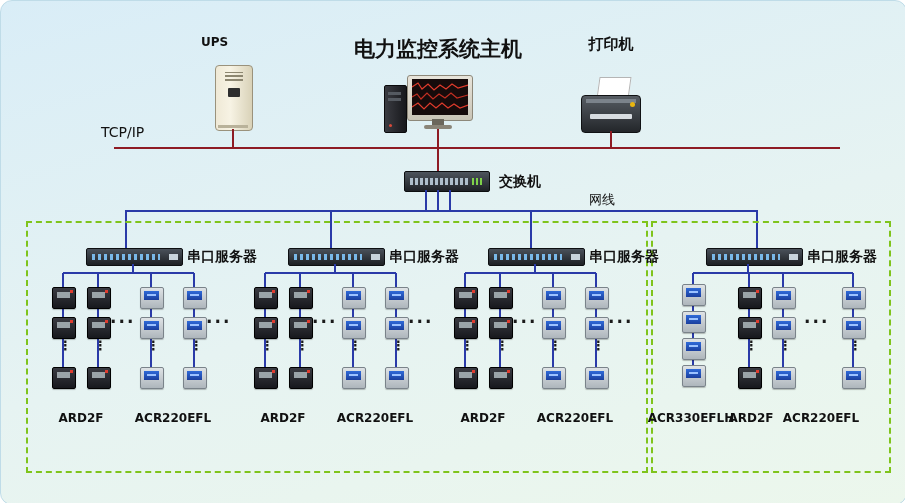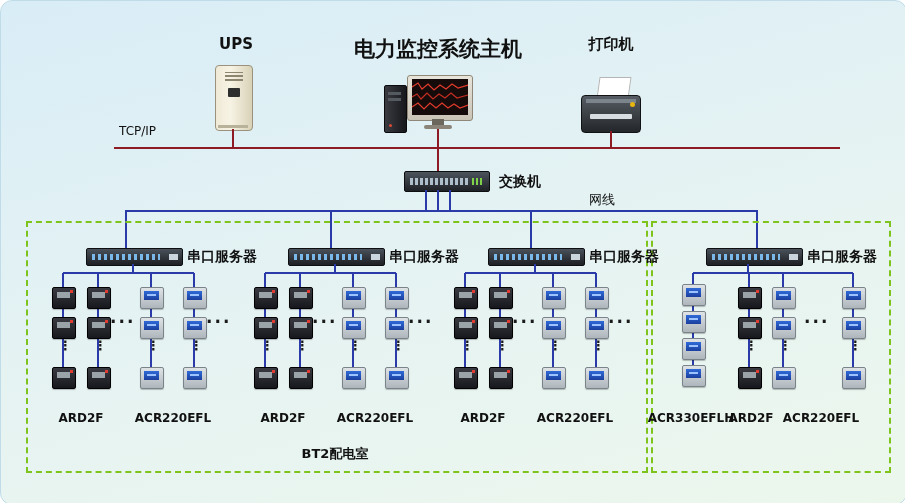--- a/index.html
+++ b/index.html
@@ -67,21 +67,21 @@
   .meter-dark .dot{right:2px;top:2px;width:3px;height:3px;background:#e03c2f;}
   .meter-blue{background:linear-gradient(180deg,#dfe3e6,#aeb6bc);border:1px solid #7a838a;}
   .meter-blue .scr{left:3px;top:3px;width:15px;height:9px;background:linear-gradient(180deg,#2f6ad8,#1b3f9e);}
   .meter-blue .row{left:6px;top:6px;width:9px;height:2px;background:#9cc2ff;}
 </style>
 </head>
 <body>
 
 <div class="canvas" id="canvas">
 
-  <div class="lbl lbl-bold" style="left:200px;top:34px;width:70px;text-align:center;font-size:15px;">UPS</div>
+  <div class="lbl lbl-bold" style="left:200px;top:34px;width:70px;font-size:12px;">UPS</div>
   <div class="lbl lbl-bold" style="left:352px;top:34px;width:170px;text-align:center;font-size:21px;">电力监控系统主机</div>
   <div class="lbl lbl-bold" style="left:570px;top:34px;width:80px;text-align:center;font-size:15px;">打印机</div>
 
   <div class="ups">
     <i class="vent" style="position:absolute;display:block;"></i>
     <i class="panel" style="position:absolute;display:block;"></i>
     <i class="foot" style="position:absolute;display:block;"></i>
   </div>
 
   <div class="tower">
@@ -101,21 +101,21 @@
   <div class="monitor-stand"></div>
   <div class="monitor-base"></div>
 
   <div class="printer-paper"></div>
   <div class="printer-body">
     <i class="top" style="position:absolute;display:block;"></i>
     <i class="slot" style="position:absolute;display:block;"></i>
     <i class="btn" style="position:absolute;display:block;"></i>
   </div>
 
-  <div class="lbl" style="left:118px;top:123px;font-size:12px;text-align:right;">TCP/IP</div>
+  <div class="lbl" style="left:100px;top:123px;font-size:14px;text-align:right;">TCP/IP</div>
   <div class="line-r" style="left:113px;top:146px;width:726px;height:2px;"></div>
   <div class="line-r" style="left:231px;top:128px;width:2px;height:18px;"></div>
   <div class="line-r" style="left:436px;top:128px;width:2px;height:18px;"></div>
   <div class="line-r" style="left:609px;top:130px;width:2px;height:16px;"></div>
   <div class="line-r" style="left:436px;top:148px;width:2px;height:23px;"></div>
 
   <div class="switch">
     <i class="ports" style="position:absolute;display:block;"></i>
     <i class="leds" style="position:absolute;display:block;"></i>
   </div>
@@ -126,21 +126,20 @@
   <div class="line-b" style="left:448px;top:189px;width:2px;height:21px;"></div>
   <div class="line-b" style="left:125px;top:209px;width:632px;height:2px;"></div>
   <div class="line-b" style="left:124px;top:209px;width:2px;height:38px;"></div>
   <div class="line-b" style="left:329px;top:209px;width:2px;height:38px;"></div>
   <div class="line-b" style="left:529px;top:209px;width:2px;height:38px;"></div>
   <div class="line-b" style="left:755px;top:209px;width:2px;height:38px;"></div>
   <div class="lbl" style="left:588px;top:190px;font-size:13px;">网线</div>
 
   <div class="dash-box" style="left:25px;top:220px;width:618px;height:248px;"></div>
   <div class="dash-box" style="left:650px;top:220px;width:236px;height:248px;"></div>
-  <div class="room-label" style="left:25px;top:444px;width:618px;">BT2配电室</div>
 
   <div class="ss-bar" style="left:85px;">
     <i class="ports" style="position:absolute;display:block;"></i>
     <i class="leds" style="position:absolute;display:block;"></i>
   </div>
   <div class="ss-bar" style="left:287px;">
     <i class="ports" style="position:absolute;display:block;"></i>
     <i class="leds" style="position:absolute;display:block;"></i>
   </div>
   <div class="ss-bar" style="left:487px;">

